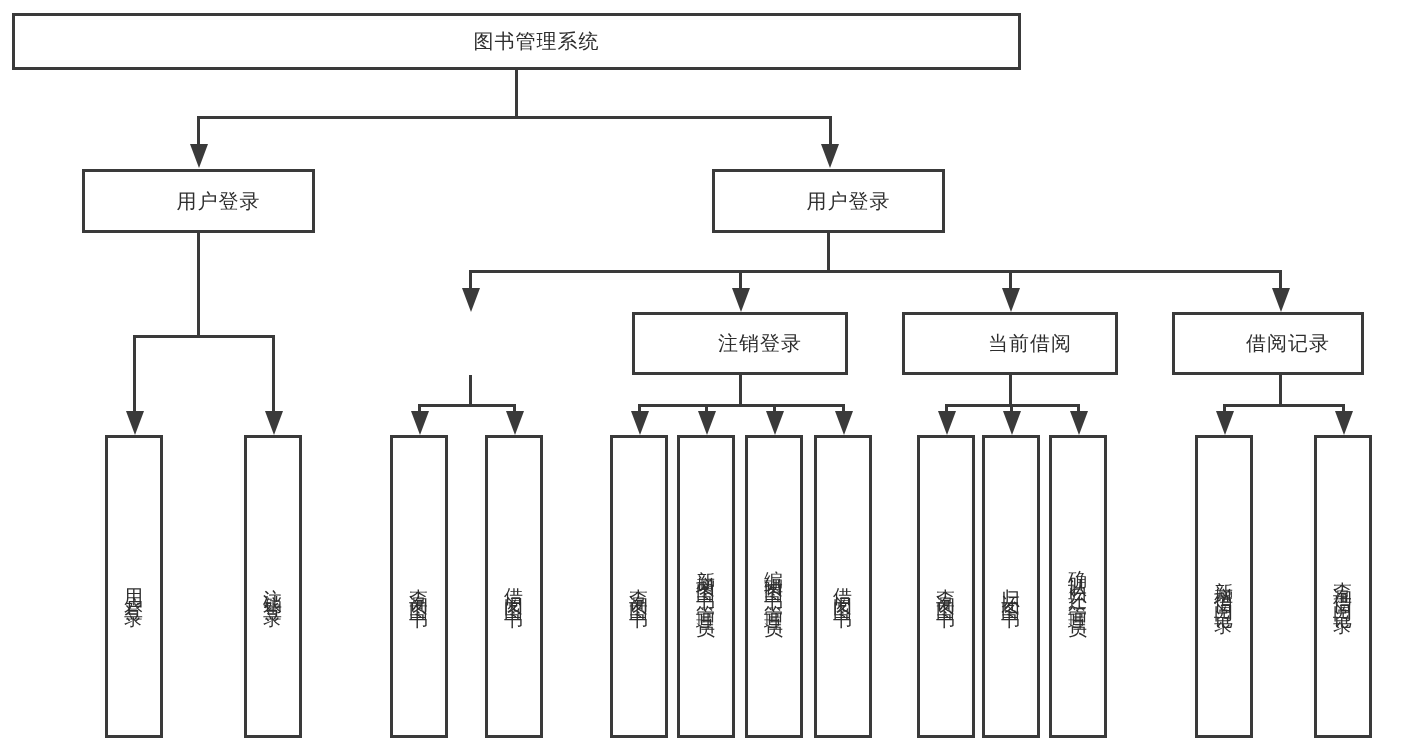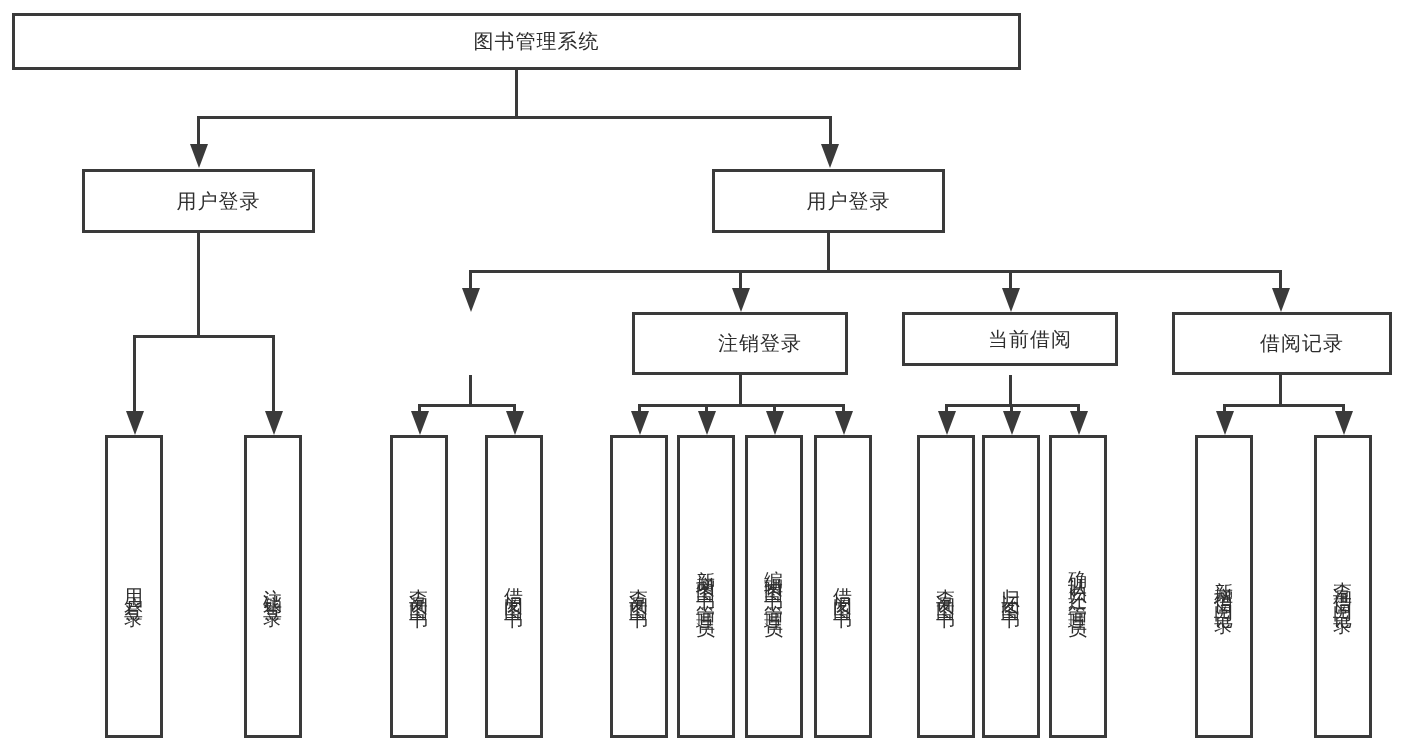--- a/index.html
+++ b/index.html
@@ -68,24 +68,24 @@
   <div class="line" style="left:739px; top:270px; width:3px; height:20px;"></div>
   <div class="arrow" style="left:732px; top:288px;"></div>
   <div class="line" style="left:1009px; top:270px; width:3px; height:20px;"></div>
   <div class="arrow" style="left:1002px; top:288px;"></div>
   <div class="line" style="left:1279px; top:270px; width:3px; height:20px;"></div>
   <div class="arrow" style="left:1272px; top:288px;"></div>
 
   <div class="node hnode" style="left:632px; top:312px; width:216px; height:63px;">
     <span>注销登录</span>
   </div>
-  <div class="node hnode" style="left:902px; top:312px; width:216px; height:54px;">
+  <div class="node hnode" style="left:902px; top:312px; width:216px; height:63px;">
     <span>当前借阅</span>
   </div>
-  <div class="node hnode" style="left:1172px; top:312px; width:220px; height:63px;">
+  <div class="node hnode" style="left:1172px; top:312px; width:192px; height:63px;">
     <span>借阅记录</span>
   </div>
 
   <div class="line" style="left:469px; top:375px; width:3px; height:32px;"></div>
   <div class="line" style="left:418px; top:404px; width:98px; height:3px;"></div>
   <div class="line" style="left:418px; top:404px; width:3px; height:12px;"></div>
   <div class="arrow" style="left:411px; top:411px;"></div>
   <div class="line" style="left:513px; top:404px; width:3px; height:12px;"></div>
   <div class="arrow" style="left:506px; top:411px;"></div>
 

